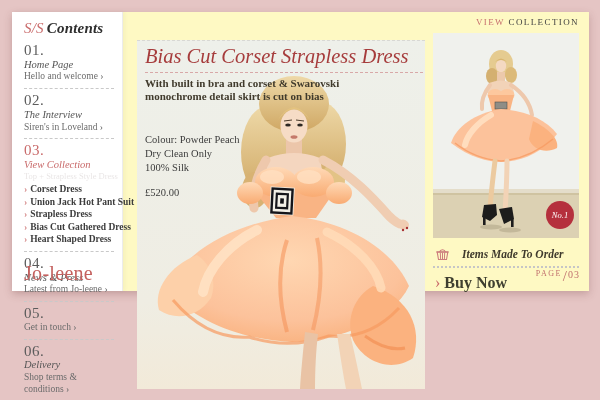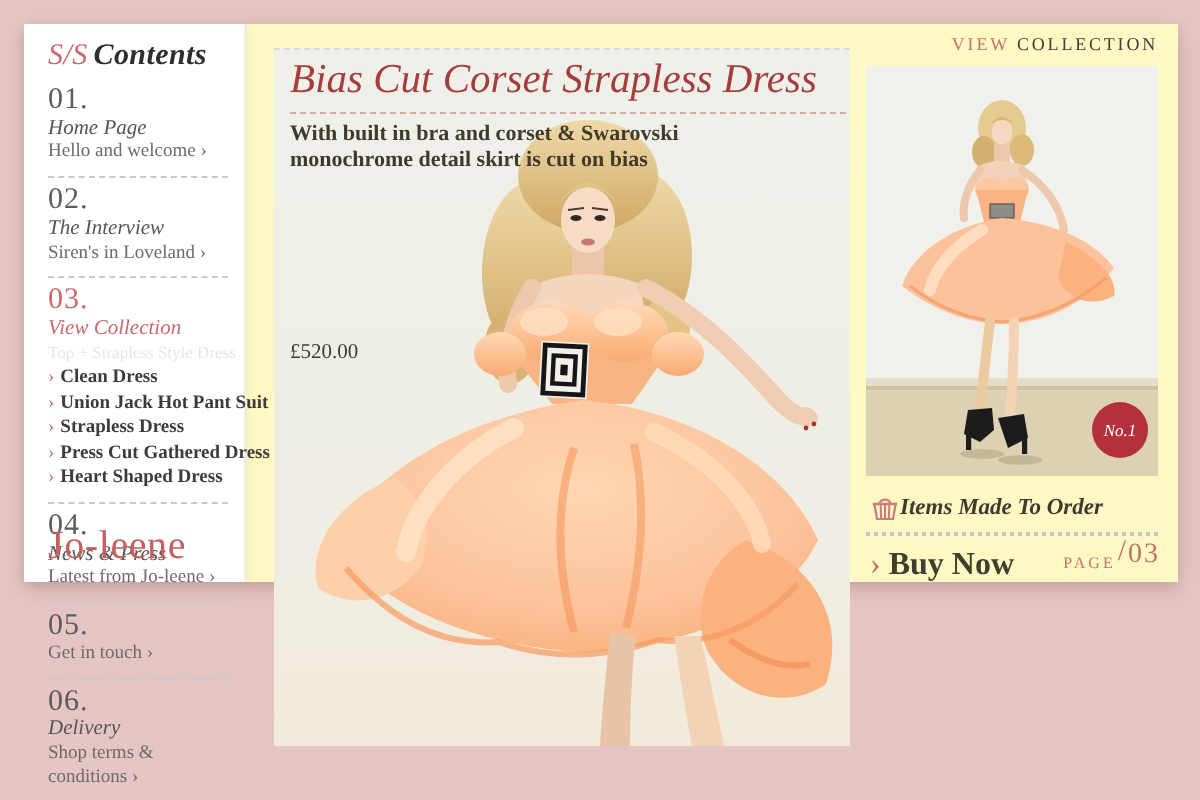--- a/index.html
+++ b/index.html
@@ -33,21 +33,21 @@
   .ghost { font-size:8.5px; color:#9a8a8a; opacity:.22; filter:blur(.3px); line-height:1.1; white-space:nowrap; }
   .coll-list { margin:2px 0 1px 0; }
   .coll-item { font-size:9.5px; color:#3c3c3c; line-height:1.32; font-weight:bold; white-space:nowrap; cursor:pointer; }
   .coll-item .arr { color:#c96a6a; margin-right:3px; font-weight:normal; }
   .coll-item.faded { color:#b9b9b9; }
   .coll-item.faded .arr { color:#ddc9c9; }
   .logo { position:absolute; left:12px; bottom:6px; font-size:20px; color:#c4605e; letter-spacing:.3px; cursor:pointer; }
 
   
   .photo {
-    position:absolute; left:125px; top:12px; width:288px; height:349px;
+    position:absolute; left:125px; top:28px; width:288px; height:349px;
     background:#eef0ea; z-index:1; overflow:hidden;
   }
   .photo svg { position:absolute; inset:0; }
   .photo-overlay { position:absolute; inset:0; z-index:2; }
   .rule-top { position:absolute; left:0; top:0; width:100%; border-top:1px dashed #d8d8d4; }
   .prod-title {
     position:absolute; left:8px; top:5px; width:278px;
     font-size:20.5px; font-style:italic; color:#a63c3c;
     border-bottom:1px dashed #d8a8a8; padding-bottom:4px;
   }
@@ -61,33 +61,33 @@
   
   .rightcol { position:absolute; left:421px; top:5px; width:146px; z-index:2; }
   .view-coll { text-align:right; font-size:9px; letter-spacing:1.4px; color:#3f3f3f; margin-bottom:6px; cursor:pointer; }
   .view-coll .vc-pink { color:#c7706f; }
   .thumb { position:relative; width:146px; height:205px; background:#f0f1ed; overflow:hidden; cursor:pointer; }
   .badge {
     position:absolute; right:5px; bottom:9px; width:28px; height:28px; border-radius:50%;
     background:#b5303d; color:#fff; font-size:8.5px; font-style:italic;
     display:flex; align-items:center; justify-content:center;
   }
-  .mto-row { display:flex; align-items:center; gap:0; margin-top:9px; padding-left:2px; }
+  .mto-row { display:flex; align-items:center; gap:12px; margin-top:9px; padding-left:2px; }
   .mto-label { font-size:11.5px; font-style:italic; font-weight:bold; color:#3f3a2d; }
   .dot-rule { border-top:2px dotted #c6c6c6; margin:5px 0 6px 0; }
   .buy-row { font-size:16px; font-weight:bold; color:#3f3f30; padding-left:2px; cursor:pointer; }
   .buy-row .arr { color:#c96a6a; margin-right:4px; font-weight:normal; }
 
   
   .page-num {
-    position:absolute; right:9px; bottom:5px; color:#c0706e; display:flex; align-items:flex-end;
+    position:absolute; right:9px; bottom:5px; color:#c0706e; display:flex; align-items:flex-start;
   }
   .page-num .lbl { font-size:8px; letter-spacing:1.5px; }
   .page-num .sep { font-size:15px; font-weight:300; margin:0 1px; transform:translateY(-1px); }
-  .page-num .no { font-size:14px; letter-spacing:1px; }
+  .page-num .no { font-size:10px; letter-spacing:1px; }
 </style>
 </head>
 <body>
 
 <div class="stage">
 <div class="card">
 
   <div class="sidebar">
     <div class="sb-title">
       <span class="pre">S/S</span><span>Contents</span>
@@ -105,24 +105,24 @@
       <div class="sec-name">The Interview</div>
       <div class="sec-sub">Siren's in Loveland ›</div>
     </div>
     <div class="sb-dash"></div>
 
     <div>
       <div class="sec-num active">03.</div>
       <div class="sec-name active">View Collection</div>
       <div class="ghost">Top + Strapless Style Dress</div>
       <div class="coll-list">
-        <div class="coll-item"><span class="arr">›</span><span>Clean Dress</span></div>
+        <div class="coll-item"><span class="arr">›</span><span>Corset Dress</span></div>
         <div class="coll-item"><span class="arr">›</span><span>Union Jack Hot Pant Suit</span></div>
         <div class="coll-item"><span class="arr">›</span><span>Strapless Dress</span></div>
-        <div class="coll-item"><span class="arr">›</span><span>Press Cut Gathered Dress</span></div>
+        <div class="coll-item"><span class="arr">›</span><span>Bias Cut Gathered Dress</span></div>
         <div class="coll-item"><span class="arr">›</span><span>Heart Shaped Dress</span></div>
       </div>
     </div>
     <div class="sb-dash"></div>
 
     <div>
       <div class="sec-num">04.</div>
       <div class="sec-name">News &amp; Press</div>
       <div class="sec-sub">Latest from Jo-leene ›</div>
     </div>
@@ -215,20 +215,25 @@
       </g>
 
       <path d="M168,292 C166,312 164,332 163,349 L178,349 C178,330 179,310 181,294 Z" fill="#e9c3a5"></path>
       <path d="M200,294 C203,314 206,334 209,349 L225,349 C221,330 217,310 213,294 Z" fill="#f2d3b6"></path>
     </svg>
 
     <div class="photo-overlay">
       <div class="rule-top"></div>
       <div class="prod-title">Bias Cut Corset Strapless Dress</div>
       <div class="prod-sub">With built in bra and corset &amp; Swarovski monochrome detail skirt is cut on bias</div>
+      <div class="prod-details">
+        <div>Colour: Powder Peach</div>
+        <div>Dry Clean Only</div>
+        <div>100% Silk</div>
+      </div>
       <div class="prod-price">£520.00</div>
     </div>
   </div>
 
   <div class="rightcol">
     <div class="view-coll">
       <span class="vc-pink">VIEW</span>
       <span>COLLECTION</span>
     </div>
 

